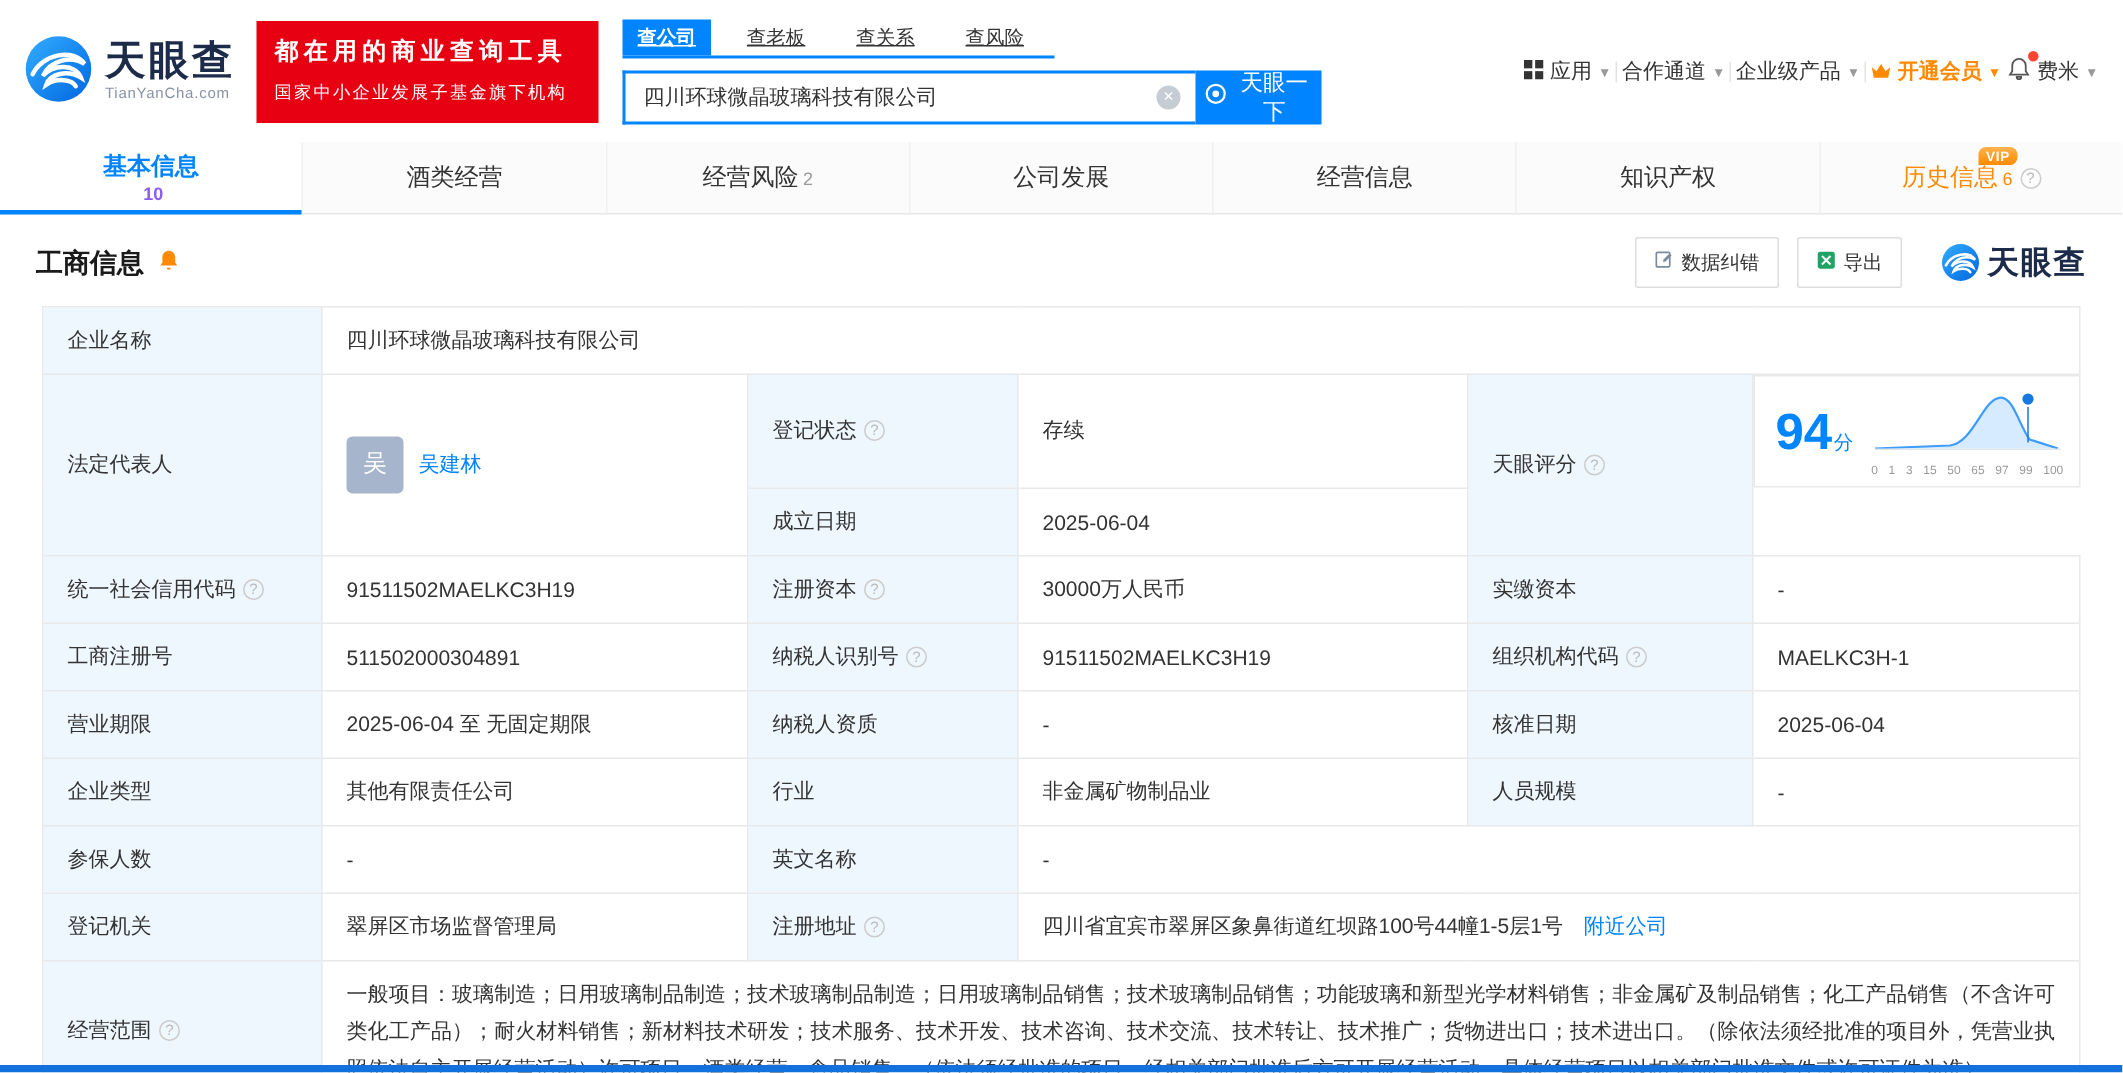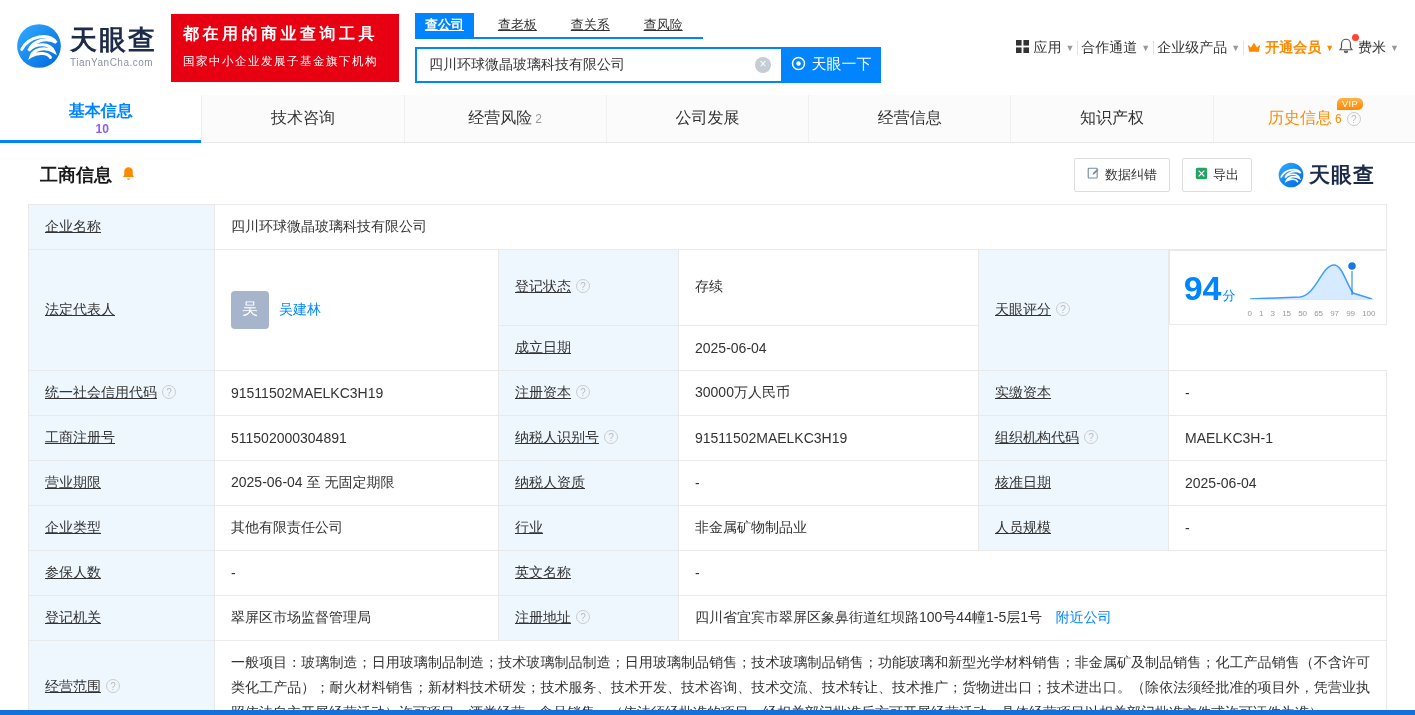--- a/index.html
+++ b/index.html
@@ -19,51 +19,51 @@
   .banner .l1 { font-size:16px; font-weight:bold; letter-spacing:3.5px; white-space:nowrap; }
   .banner .l2 { font-size:11.5px; margin-top:9px; letter-spacing:1.5px; white-space:nowrap; }
   .search-area { margin-left:16px; width:466px; }
   .stabs { display:inline-block; border-bottom:2px solid #0084ff; padding-bottom:0; }
   .stab { display:inline-block; font-size:13px; color:#333; padding:3px 10px; margin-right:10px; cursor:pointer;text-decoration:underline; }
   .stab.active { background:#0084ff; color:#fff; font-weight:bold; }
   .search-row { display:flex; margin-top:8px; }
   .search-box { flex:1; height:36px; border:2px solid #0084ff; border-right:none; display:flex; align-items:center; padding:0 10px; background:#fff; }
   .search-box input { border:none; outline:none; flex:1; font-size:14px; color:#333; font-family:inherit; background:transparent; }
   .clear-ic { width:16px; height:16px; border-radius:50%; background:#c6ccd4; color:#fff; font-size:12px; line-height:15px; text-align:center; cursor:pointer; flex:0 0 16px; }
-  .search-btn { width:100px; height:36px; background:#0084ff; color:#fff; border:none; font-size:15px; display:flex; align-items:center; justify-content:center; gap:6px; cursor:pointer; font-family:inherit; }
+  .search-btn { width:84px; height:36px; background:#0084ff; color:#fff; border:none; font-size:15px; display:flex; align-items:center; justify-content:center; gap:6px; cursor:pointer; font-family:inherit; }
   .top-nav { margin-left:auto; display:flex; align-items:center; gap:3px; font-size:14px; color:#333; white-space:nowrap; }
   .nav-item { display:flex; align-items:center; gap:4px; cursor:pointer; }
   .caret { font-size:9px; color:#999; }
   .nav-sep { width:1px; height:14px; background:#e3e3e3; }
   .vip-nav { color:#ff8a00; font-weight:bold; }
   .bell-wrap { position:relative; cursor:pointer; }
   .red-dot { position:absolute; top:-3px; right:-4px; width:7px; height:7px; border-radius:50%; background:#f43; }
   
   .main-tabs { display:flex; height:48px; background:#fbfbfb; border-bottom:1px solid #e8e8e8; }
   .tab { flex:1; display:flex; align-items:center; justify-content:center; font-size:16px; color:#333; cursor:pointer; position:relative; border-right:1px solid #f0f0f0; }
   .tab:last-child { border-right:none; }
   .tab .cnt { font-size:12px; color:#999; margin-left:3px; }
   .tab.active { color:#0084ff; font-weight:bold; background:#fff;flex-direction:column; }
   .tab.active::after { content:""; position:absolute; left:0; right:0; bottom:-1px; height:3px; background:#0084ff; }
   .tab.active .cnt { color:#8b5cf6; }
   .tab.history { color:#ff8a00; }
   .tab.history .cnt { color:#ff8a00; }
-  .vip-badge { position:absolute; top:3px; right:52px; background:linear-gradient(180deg,#ffb34d,#ff8a00); color:#fff; font-size:9px; font-weight:normal; padding:1px 5px; border-radius:5px 5px 5px 0; letter-spacing:.5px; }
+  .vip-badge { position:absolute; top:3px; right:70px; background:linear-gradient(180deg,#ffb34d,#ff8a00); color:#fff; font-size:9px; font-weight:bold; padding:1px 5px; border-radius:5px 5px 5px 0; letter-spacing:.5px; }
   .help { display:inline-block; width:14px; height:14px; border:1px solid #ccc; border-radius:50%; color:#bbb; font-size:10px; line-height:13px; text-align:center; margin-left:5px; vertical-align:1px; cursor:pointer; font-weight:normal; }
   
-  .section-head { display:flex; align-items:center; padding:15px 40px 12px; }
+  .section-head { display:flex; align-items:center; padding:15px 24px 12px; }
   .section-title { font-size:18px; font-weight:bold; color:#1a1a1a; margin:0 8px 0 0; }
   .sec-actions { margin-left:auto; display:flex; align-items:center; gap:12px; }
   .sec-btn { display:flex; align-items:center; gap:5px; border:1px solid #ddd; background:#fff; border-radius:2px; padding:7px 12px; font-size:13px; color:#333; cursor:pointer; font-family:inherit; }
   .brand-mark { display:flex; align-items:center; gap:5px; margin-left:14px; }
   .brand-mark .txt { font-size:21px; font-weight:bold; color:#1c2b4a; letter-spacing:1px; }
   
   .info-table { width:1359px; margin:0 28px; border-collapse:collapse; table-layout:fixed; }
   .info-table td { border:1px solid #e9e9e9; padding:13px 16px; font-size:14px; color:#333; vertical-align:middle; word-break:break-all; }
-  td.lbl { background:#eef7fe;text-decoration:underline; }
+  td.lbl { background:#eef7fe; }
   .green { color:#00a64f; }
   .lnk { color:#0084ff; cursor:pointer; text-decoration:none; }
   .legal-cell { display:flex; align-items:center; gap:10px; }
   .avatar { width:38px; height:38px; border-radius:4px; background:#a6b5cb; color:#fff; font-size:16px; display:flex; align-items:center; justify-content:center; flex:0 0 38px; }
   .score-cell { display:flex; align-items:center; gap:12px; padding:6px 10px !important;justify-content:flex-end; }
   .score-num { font-size:34px; font-weight:bold; color:#0084ff; line-height:1; }
   .score-unit { font-size:13px; color:#0084ff; margin-left:1px; }
   .chart-wrap { width:128px; }
   .ticks { display:flex; justify-content:space-between; font-size:8px; color:#999; margin-top:1px; }
   .scope-cell { line-height:25px; text-align:justify; padding:9px 16px !important; }
@@ -172,21 +172,21 @@
     </span>
   </nav>
 </header>
 
 <nav class="main-tabs">
   <div class="tab active">
     <span>基本信息</span>
     <sup class="cnt">10</sup>
   </div>
   <div class="tab">
-    <span>技术咨询</span>
+    <span>酒类经营</span>
   </div>
   <div class="tab">
     <span>经营风险</span>
     <sup class="cnt">2</sup>
   </div>
   <div class="tab">
     <span>公司发展</span>
   </div>
   <div class="tab">
     <span>经营信息</span>

